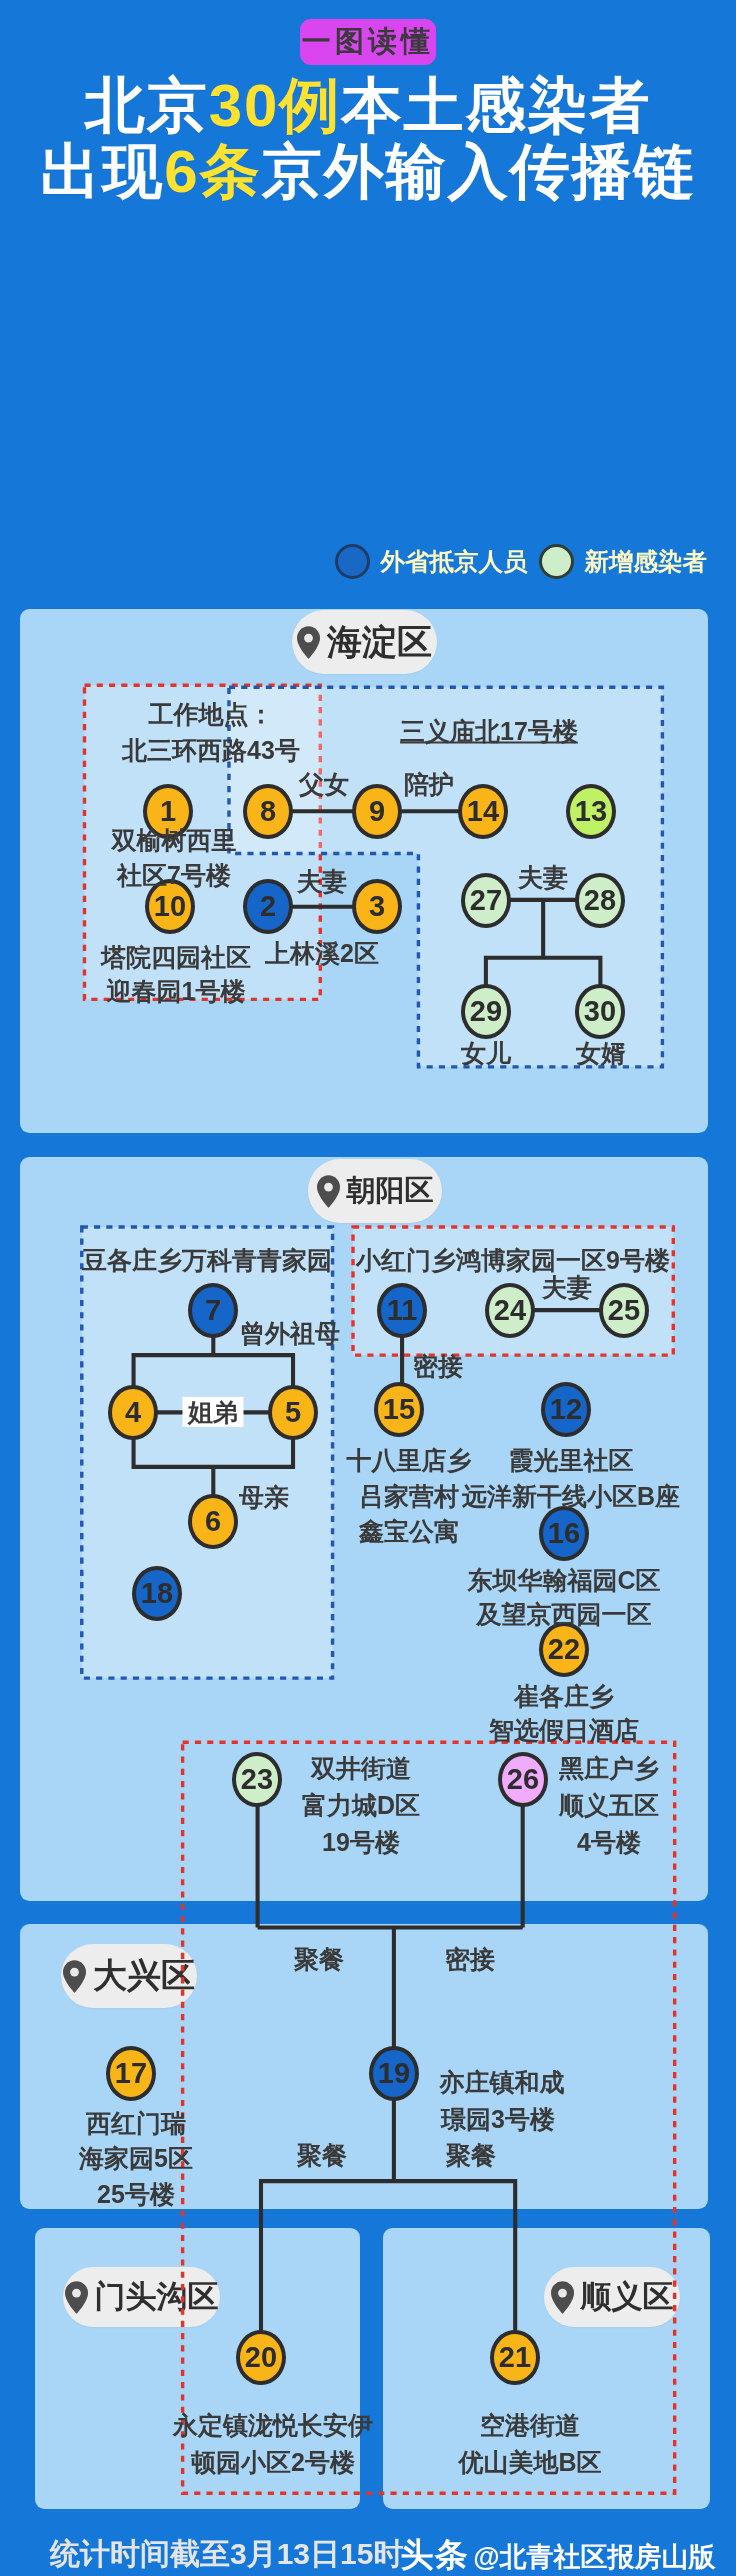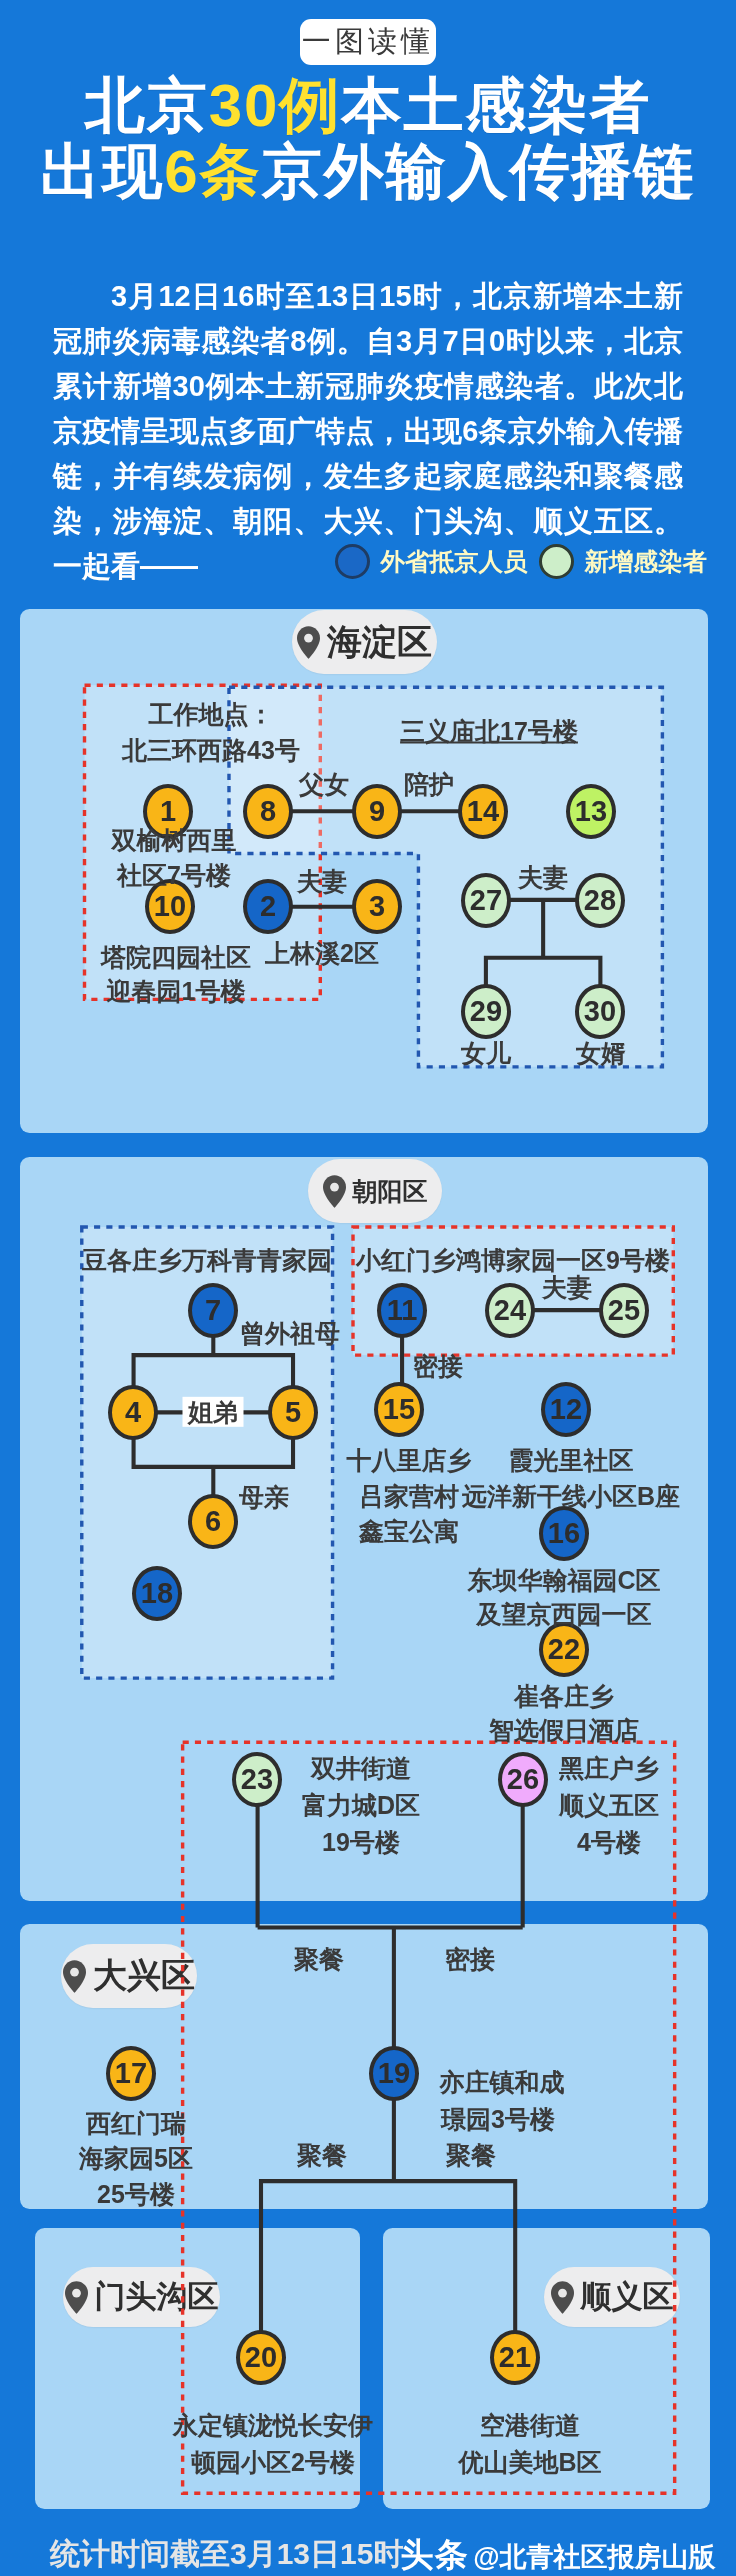--- a/index.html
+++ b/index.html
@@ -5,21 +5,21 @@
   html,body{margin:0;padding:0;background:#0f63b8;}
   #stage{
     position:relative;width:736px;height:2576px;margin:0 auto;
     background:#1578d9;overflow:hidden;
     font-family:"Liberation Sans","DejaVu Sans",sans-serif;
   }
   .abs{position:absolute;}
   
   #badge{
     left:300px;top:19px;width:136px;height:46px;border-radius:11px;
-    background:#ffffff;color:#3a3a3a;font-size:29px;font-weight:normal;
+    background:#d946ef;color:#3a3a3a;font-size:29px;font-weight:bold;
     display:flex;align-items:center;justify-content:center;letter-spacing:4.1px;
   }
   .title-line{
     left:0;width:736px;text-align:center;font-weight:900;font-size:60px;
     letter-spacing:2px;line-height:1;white-space:nowrap;
     text-shadow:0 1.4px 0 rgba(0,0,0,0.08);
   }
   #title1{top:76px;} #title2{top:142px;}
   #intro{
     left:53px;top:274px;width:630px;color:#ffffff;font-size:29px;line-height:45px;
@@ -59,39 +59,38 @@
   #watermark{right:20.4px;top:2533px;color:#ffffff;font-size:27px;font-weight:600;white-space:nowrap;display:flex;align-items:baseline;gap:4.1px;}
   #watermark b{font-size:33px;font-weight:900;letter-spacing:1.4px;}
 </style>
 </head>
 <body>
 
 <div id="stage" style="background: rgb(21, 120, 217);">
   <div id="badge" class="abs">一图读懂</div>
   <div id="title1" class="abs title-line"><span style="color: rgb(255, 255, 255);">北京</span><span style="color: rgb(255, 225, 47);">30例</span><span style="color: rgb(255, 255, 255);">本土感染者</span></div>
   <div id="title2" class="abs title-line"><span style="color: rgb(255, 255, 255);">出现</span><span style="color: rgb(255, 225, 47);">6条</span><span style="color: rgb(255, 255, 255);">京外输入传播链</span></div>
-  <div id="intro" class="abs">3月12日16时至13日15时，北京新增本土新冠肺炎病毒感染者8例。自3月7日0时以来，北京累计新增30例本土新冠肺炎疫情感染者。此次北京疫情呈现点多面广特点，出现6条京外输入传播链，并有续发病例，发生多起家庭感染和聚餐感染，涉海淀、朝阳、大兴、门头沟、顺义五区。一起看——</div>
   <div id="legend" class="abs">
       <span class="legend-dot" style="background: rgb(26, 104, 198); border-color: rgb(30, 60, 100);"></span>
       <span class="legend-label">外省抵京人员</span>
       <span class="legend-dot" style="background: rgb(205, 238, 201); border-color: rgb(47, 61, 51);"></span>
       <span class="legend-label">新增感染者</span>
     </div>
 
   <div id="panels">
       <div class="abs panel" style="left: 20.4px; top: 609px; width: 688px; height: 524px; background: rgb(169, 214, 246);"></div>
       <div class="abs pill" style="left: 292px; top: 610px; width: 145px; height: 64px; font-size: 35px;">
         <svg width="23" height="33" viewBox="0 0 24 34">
           <path d="M12 0C5.4 0 0 5.5 0 12.2 0 21.4 12 34 12 34s12-12.6 12-21.8C24 5.5 18.6 0 12 0z" fill="#4d4d4d"></path>
           <circle cx="12" cy="12.4" r="4.6" fill="#e9e9e9"></circle>
         </svg>
         <span>海淀区</span>
       </div>
       <div class="abs panel" style="left: 20.4px; top: 1157px; width: 688px; height: 744px; background: rgb(169, 214, 246);"></div>
-      <div class="abs pill" style="left: 308px; top: 1159px; width: 134px; height: 64px; font-size: 25px;">
+      <div class="abs pill" style="left: 308px; top: 1159px; width: 134px; height: 64px; font-size: 29px;">
         <svg width="23" height="33" viewBox="0 0 24 34">
           <path d="M12 0C5.4 0 0 5.5 0 12.2 0 21.4 12 34 12 34s12-12.6 12-21.8C24 5.5 18.6 0 12 0z" fill="#4d4d4d"></path>
           <circle cx="12" cy="12.4" r="4.6" fill="#e9e9e9"></circle>
         </svg>
         <span>朝阳区</span>
       </div>
       <div class="abs panel" style="left: 20.4px; top: 1924px; width: 688px; height: 285px; background: rgb(169, 214, 246);"></div>
       <div class="abs pill" style="left: 61px; top: 1944px; width: 136px; height: 64px; font-size: 34px;">
         <svg width="23" height="33" viewBox="0 0 24 34">
           <path d="M12 0C5.4 0 0 5.5 0 12.2 0 21.4 12 34 12 34s12-12.6 12-21.8C24 5.5 18.6 0 12 0z" fill="#4d4d4d"></path>

